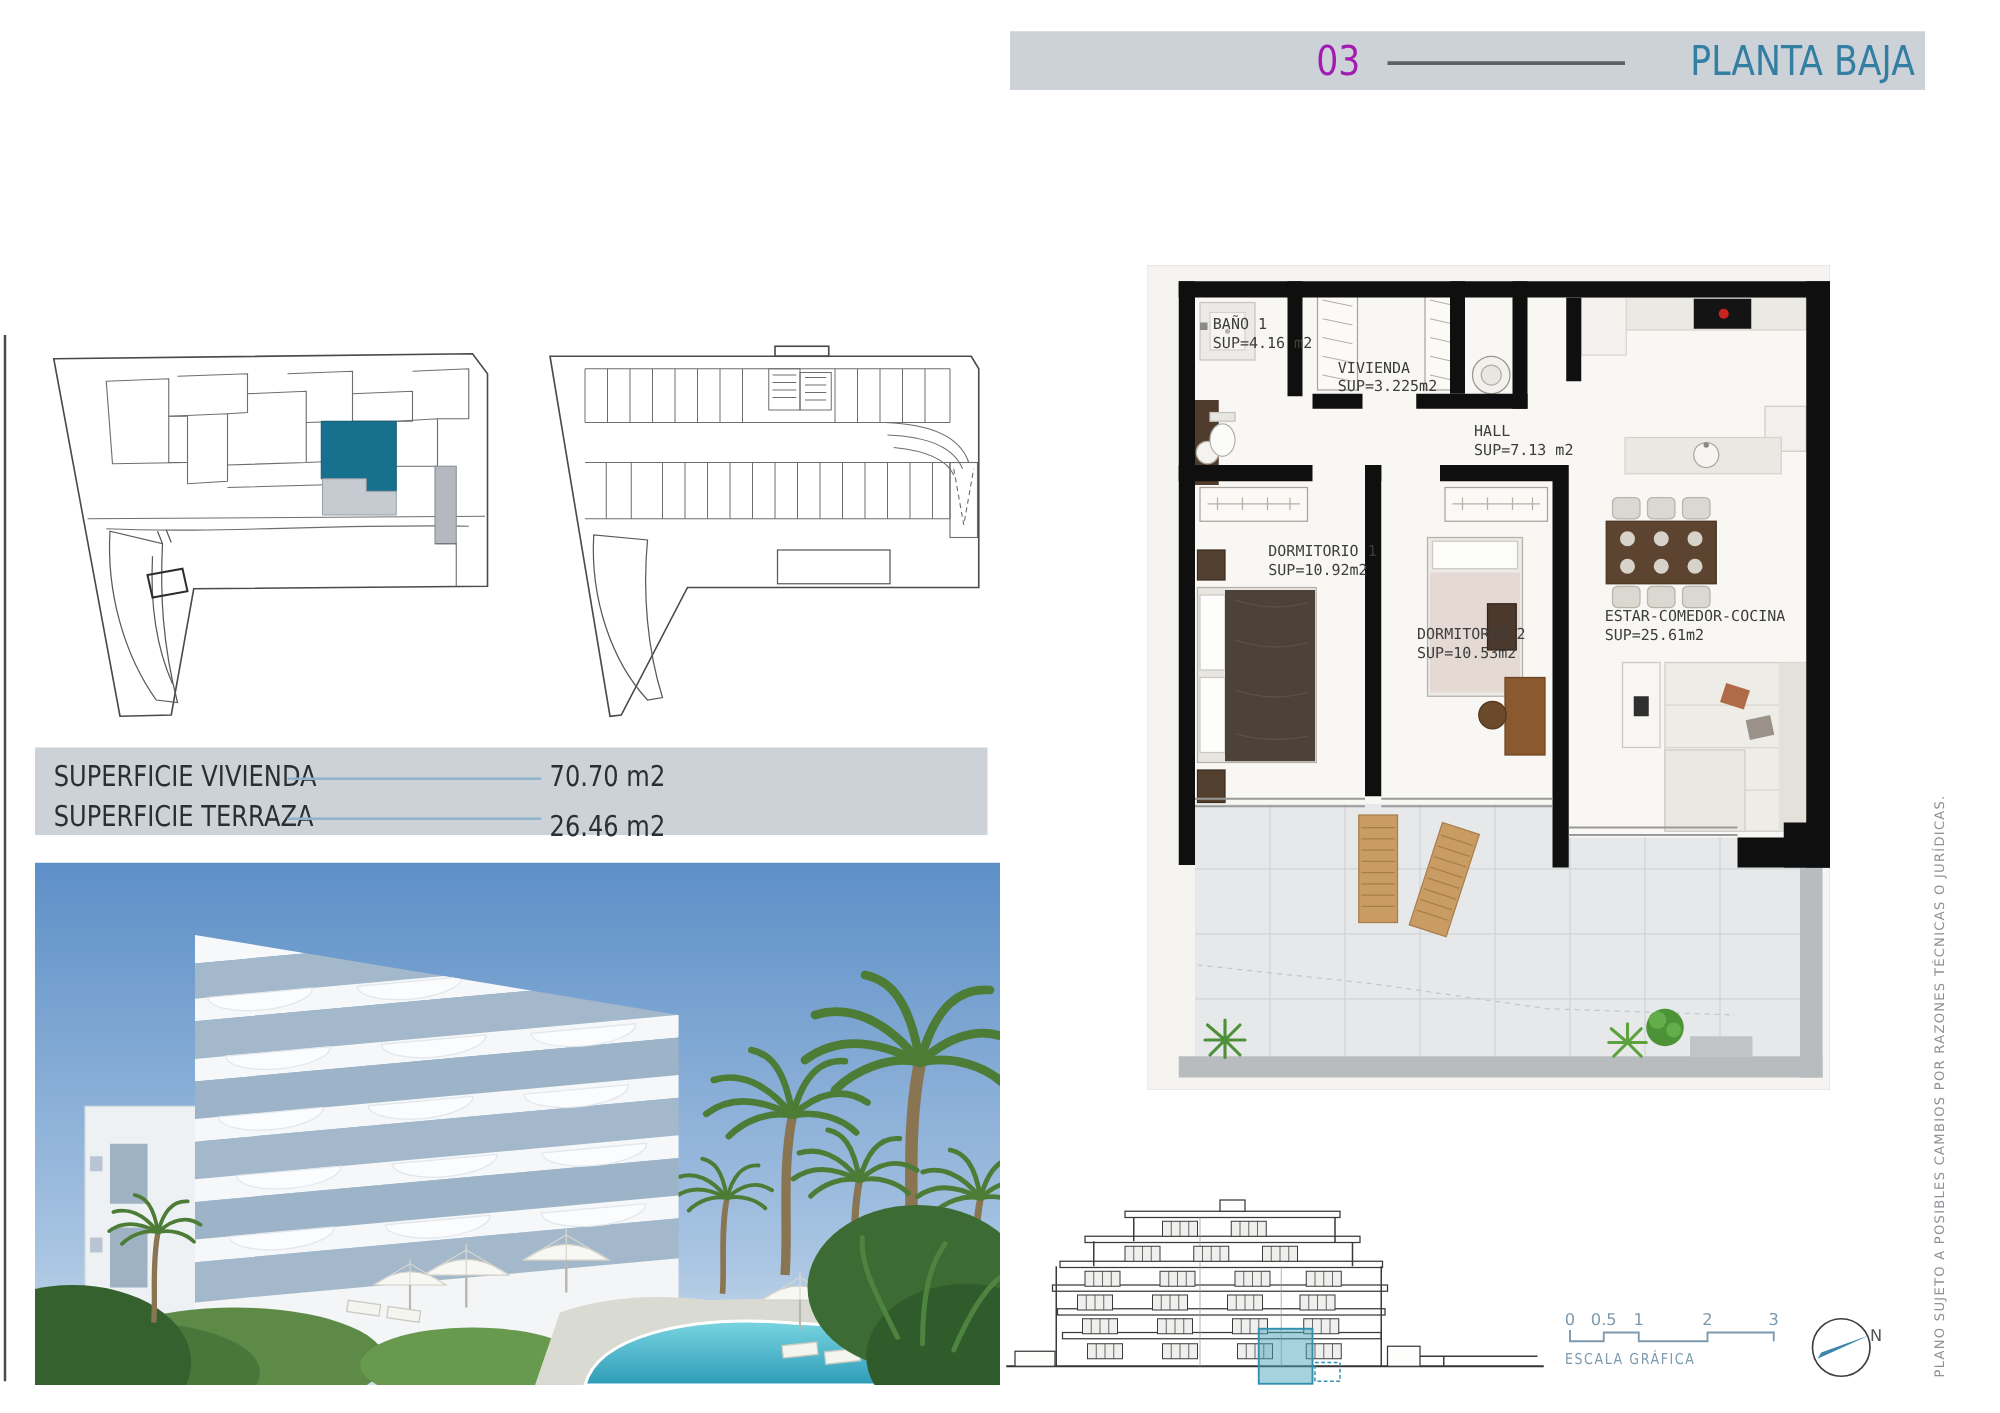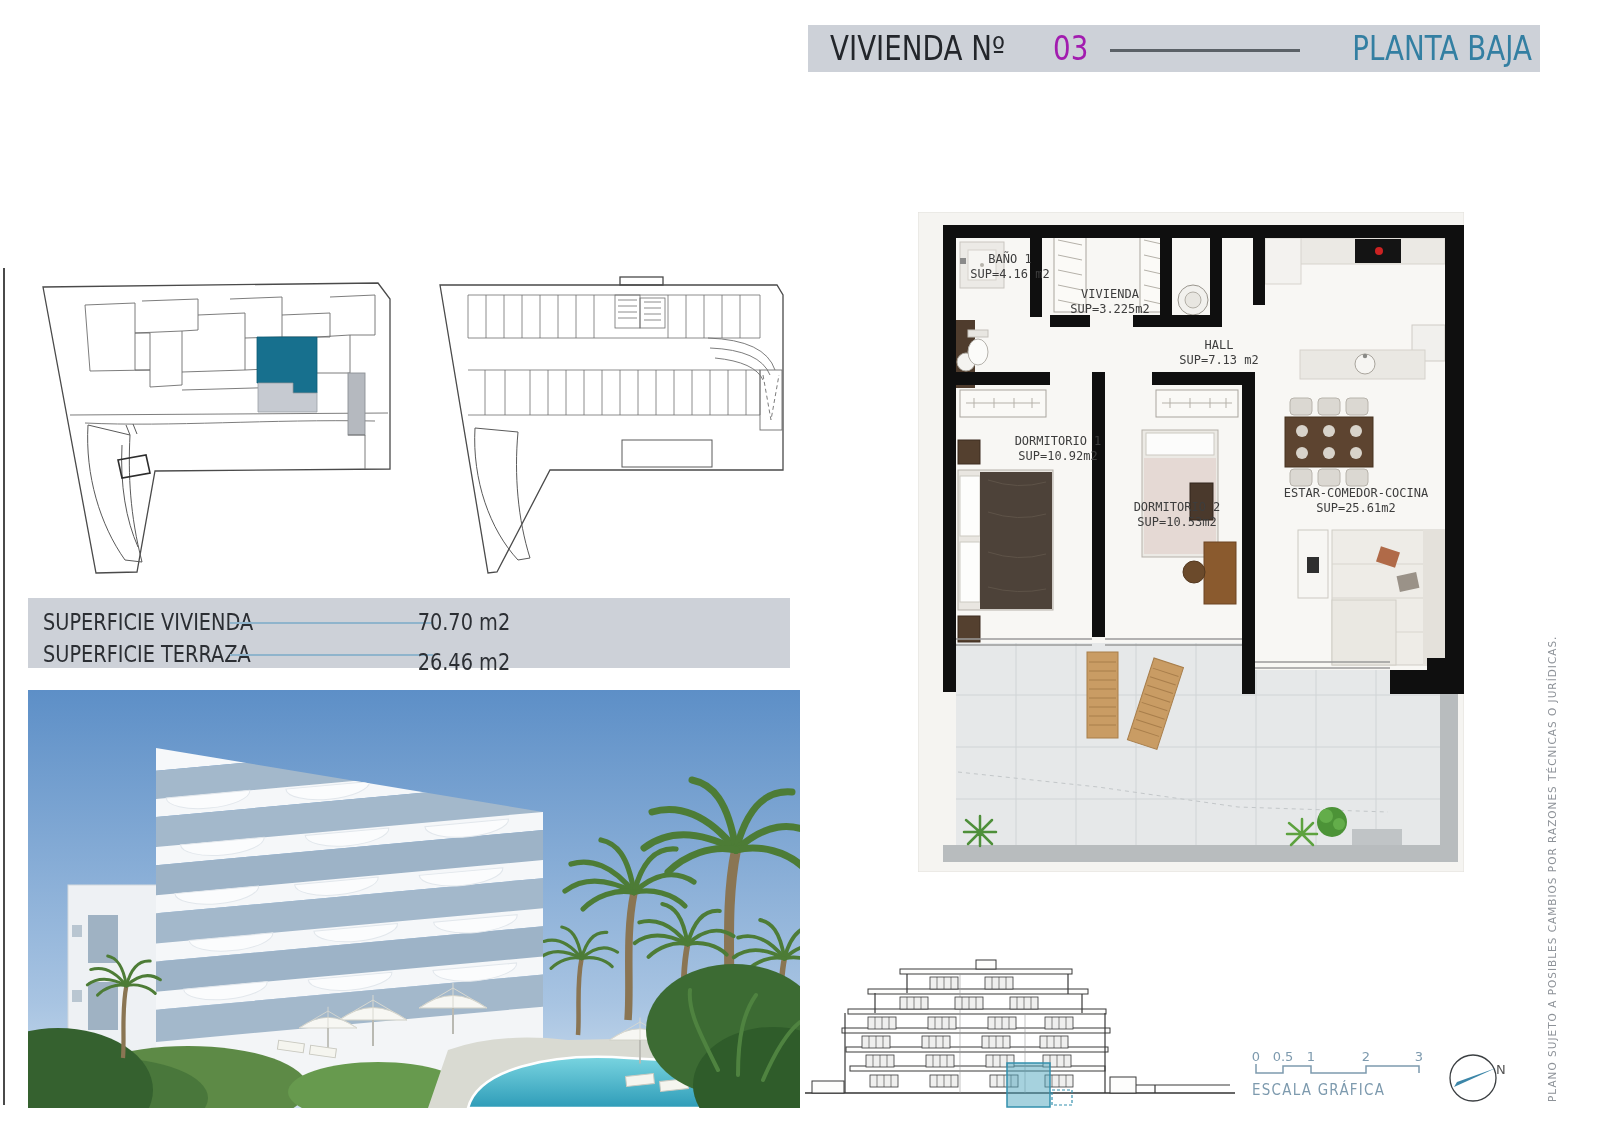--- a/index.html
+++ b/index.html
@@ -17,51 +17,48 @@
   .hdr-floor{position:absolute;right:68px;top:25px;height:30px;line-height:47px;
              font-size:33px;color:#337fa2;white-space:nowrap;}
   .cond{display:inline-block;transform:scaleX(.84);transform-origin:left center;}
   .cond-r{display:inline-block;transform:scaleX(.84);transform-origin:right center;}
 
   
   .surf-bar{position:absolute;left:28px;top:598px;width:762px;height:70px;background:#cdd1d8;}
   .surf-label{position:absolute;left:43px;height:28px;line-height:28px;font-size:23px;color:#2b2e33;white-space:nowrap;}
   .surf-line{position:absolute;left:230px;width:203px;height:2px;background:#8fb4cc;}
   .surf-value{position:absolute;left:400px;width:132px;height:28px;line-height:28px;
-              font-size:23px;color:#2b2e33;white-space:nowrap;}
+              font-size:23px;color:#2b2e33;text-align:right;white-space:nowrap;}
 
   
   .plan{position:absolute;left:918px;top:212px;width:546px;height:660px;}
-  .room-label{position:absolute;transform:translate(-50%,-50%);text-align:center;
+  .room-label{position:absolute;transform:translate(-50%,-50%);
               font-family:"DejaVu Sans Mono",monospace;font-size:12px;line-height:15px;
               color:#3d3d3d;white-space:nowrap;}
 
   
   .tick{position:absolute;top:1049px;transform:translateX(-50%);font-size:13px;color:#7d9aae;}
-  .scale-label{position:absolute;left:1252px;top:1080px;font-size:16px;letter-spacing:1.5px;color:#7d9aae;}
+  .scale-label{position:absolute;left:1252px;top:1080px;font-size:12px;letter-spacing:1.5px;color:#7d9aae;}
   .north{position:absolute;left:1496px;top:1062px;font-size:13px;color:#555;}
 
   
   .disclaimer{position:absolute;left:1546px;top:690px;height:412px;width:18px;
               writing-mode:vertical-rl;transform:rotate(180deg);
               font-size:10.5px;letter-spacing:1px;color:#8d9298;white-space:nowrap;}
 
   .edge-line{position:absolute;left:3px;top:268px;width:2px;height:837px;background:#4a4a4a;}
 </style>
 </head>
 <body>
 
 <div class="page">
 
   <div class="edge-line"></div>
 
   <div class="hdr-bar"></div>
-  <div class="hdr-title">
-    <span class="cond">VIVIENDA Nº</span>
-  </div>
   <div class="hdr-num">
     <span class="cond">03</span>
   </div>
   <div class="hdr-line"></div>
   <div class="hdr-floor">
     <span class="cond-r">PLANTA BAJA</span>
   </div>
 
   <svg class="abs" style="left:30px;top:275px" width="395" height="300" viewBox="0 0 395 300">
     <g fill="none" stroke="#4a4a4a" stroke-width="1.3">

